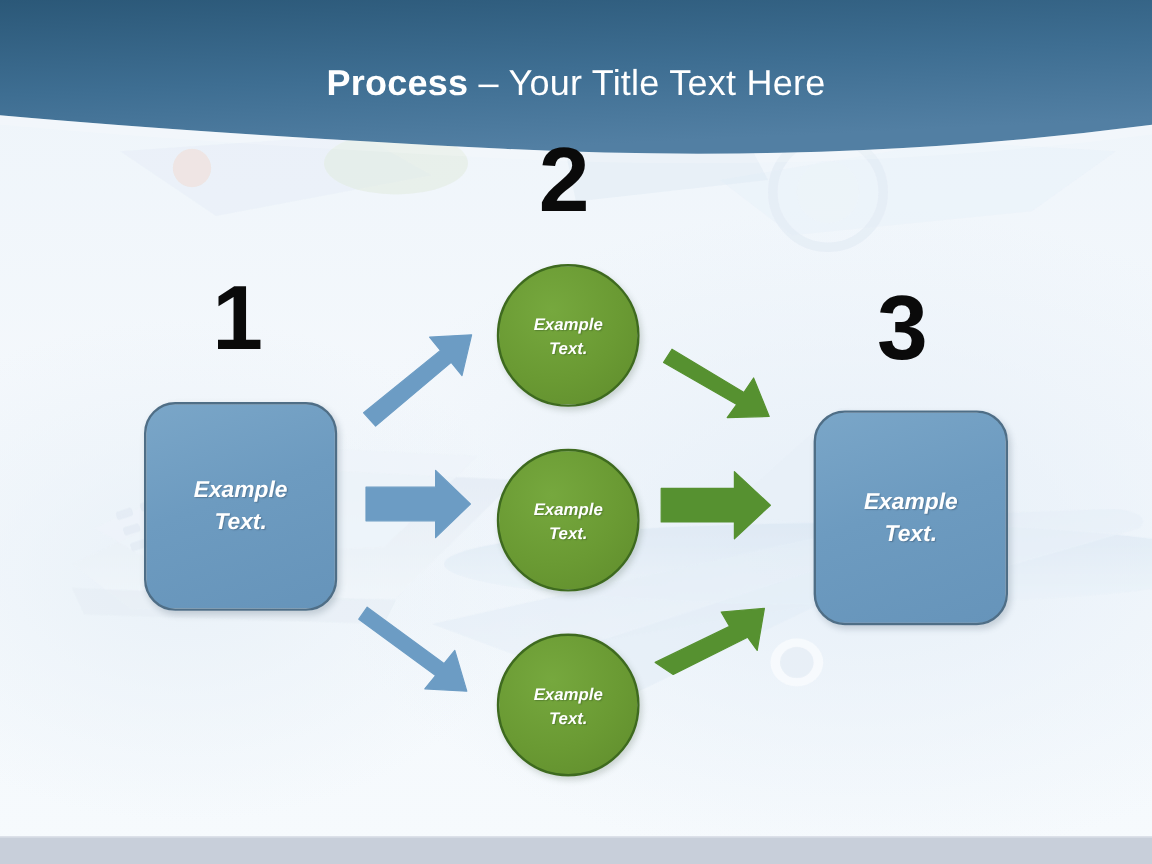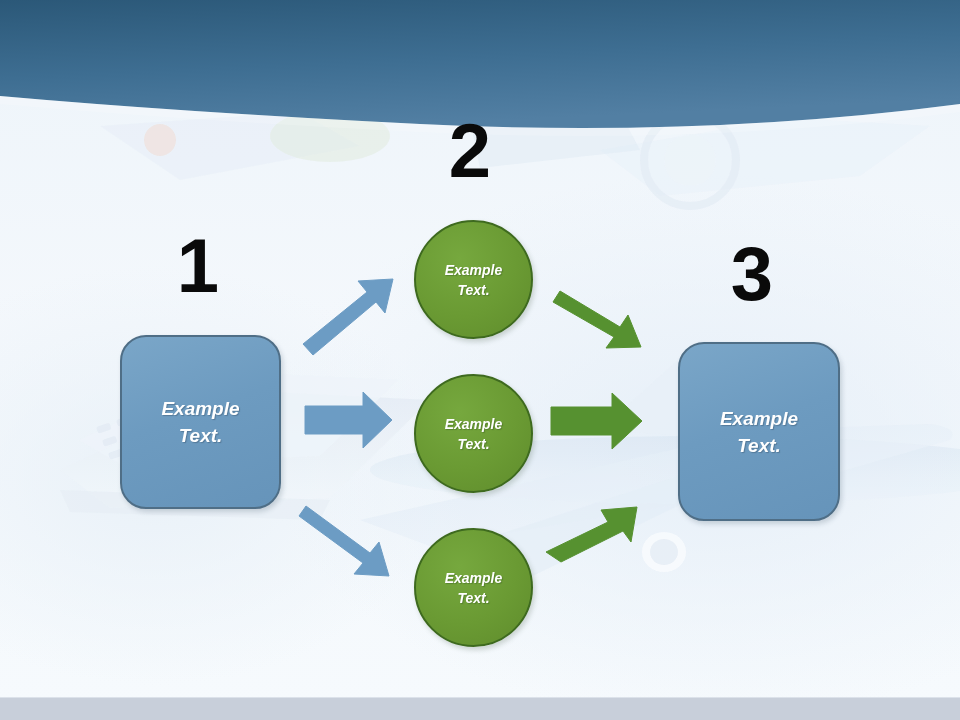--- a/index.html
+++ b/index.html
@@ -202,20 +202,23 @@
       <defs>
         <linearGradient id="hdrGrad" x1="0" y1="0" x2="0.35" y2="1">
           <stop offset="0%" stop-color="#2B5878"></stop>
           <stop offset="55%" stop-color="#3E6E92"></stop>
           <stop offset="100%" stop-color="#527FA3"></stop>
         </linearGradient>
       </defs>
       <path d="M 0 0 L 960 0 L 960 104 Q 700 138 420 124 Q 180 112 0 96 Z" fill="url(#hdrGrad)"></path>
       <path d="M 0 96 Q 180 112 420 124 Q 700 138 960 104 L 960 112 Q 700 146 420 132 Q 180 120 0 104 Z" fill="#FFFFFF" opacity="0.18"></path>
     </svg>
+    <div class="header-title">
+      <span class="t-bold">Process</span><span class="t-light"> – Your Title Text Here</span>
+    </div>
   </div>
 
   <div class="step-num" id="num1">1</div>
   <div class="step-num" id="num2">2</div>
   <div class="step-num" id="num3">3</div>
 
   <div class="arrow-layer">
     <svg width="960" height="720" style="position:absolute;left:0;top:0;">
 
       <g>

